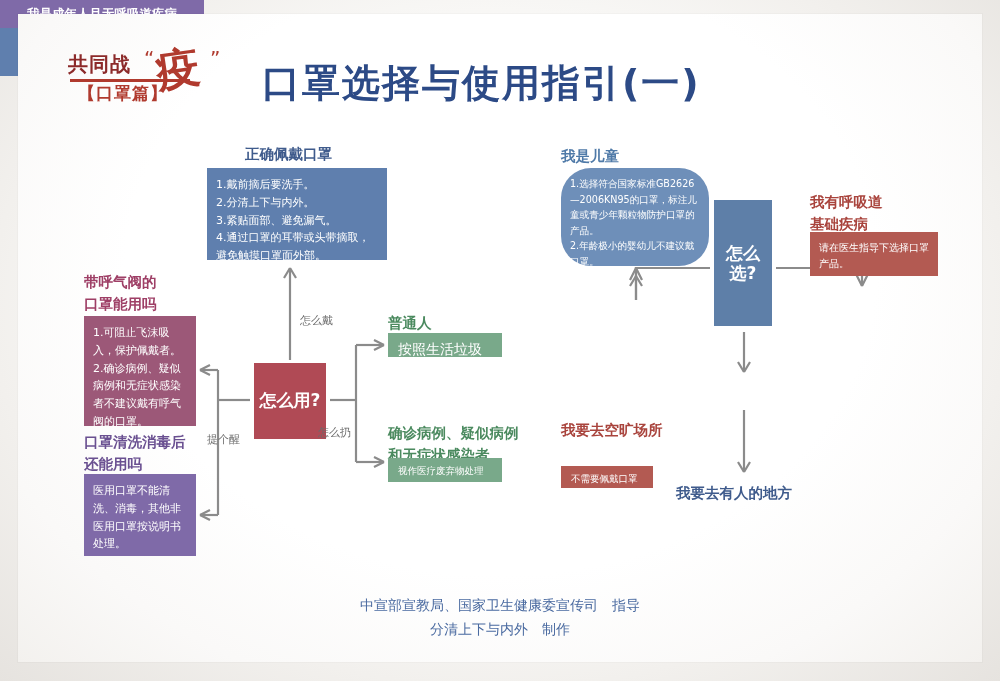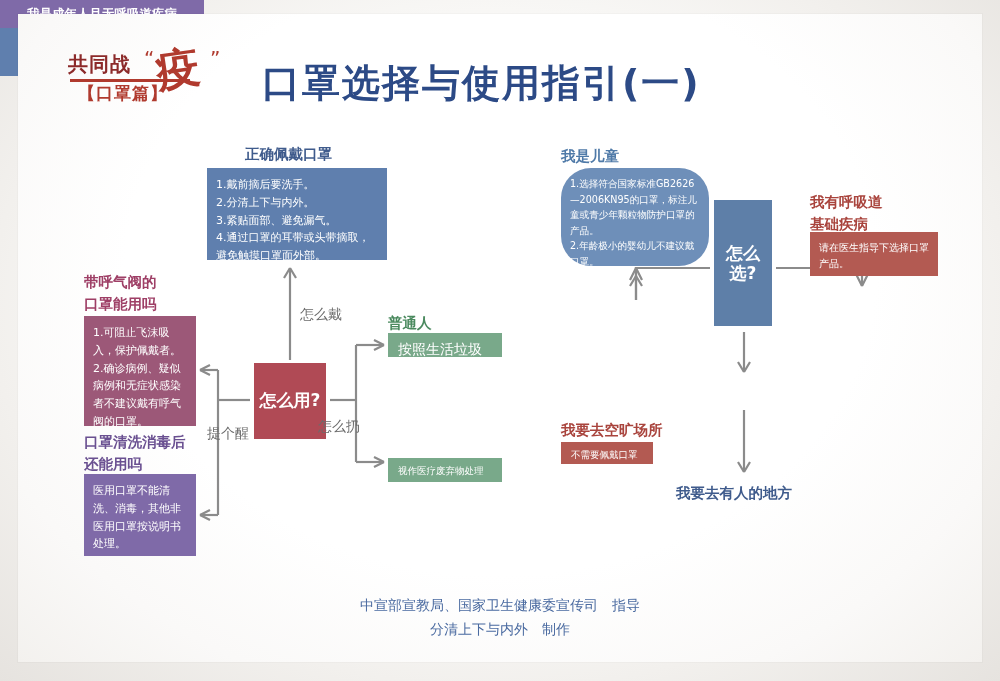--- a/index.html
+++ b/index.html
@@ -97,32 +97,32 @@
   #b-child-title{left:561px;top:146px;color:#4f7aa8;}
   #b-child{left:561px;top:168px;width:148px;height:98px;background:#6e8fb9;font-size:9.6px;border-radius:30px;}
 
   #b-resp-title{left:810px;top:192px;color:#a9443d;line-height:1.5;}
   #b-resp{left:810px;top:232px;width:128px;height:44px;background:#b35a52;font-size:10px;}
 
   #b-adult{left:644px;top:378px;width:204px;height:28px;background:#7f6aa8;
            display:flex;align-items:center;justify-content:center;font-weight:bold;font-size:12.5px;color:#fff;}
 
   #b-open-title{left:561px;top:420px;color:#a9443d;}
-  #b-open{left:561px;top:442px;width:92px;height:22px;background:#b35a52;font-size:9.5px;}
+  #b-open{left:561px;top:466px;width:92px;height:22px;background:#b35a52;font-size:9.5px;}
 
   #b-crowd-title{left:676px;top:483px;color:#3f5b8c;}
   #b-crowd{left:663px;top:505px;width:158px;height:48px;background:#5f7fae;
            display:flex;flex-direction:column;align-items:center;justify-content:center;
            font-weight:bold;font-size:12.5px;line-height:1.45;color:#fff;text-align:center;}
 
   #n-use{left:254px;top:363px;width:72px;height:76px;background:#b04a55;font-size:17px;line-height:1.25;}
   #n-choose{left:714px;top:200px;width:58px;height:126px;background:#5e7fa8;font-size:17px;line-height:1.2;}
 
   
-  .clabel{position:absolute;color:#6b6b6b;font-size:14px;line-height:1.25;font-weight:500;}
+  .clabel{position:absolute;color:#6b6b6b;font-size:11px;line-height:1.25;font-weight:500;margin-top:8px;}
   #cl-wear{left:300px;top:306px;}
   #cl-throw{left:318px;top:418px;}
   #cl-remind{left:207px;top:425px;}
 
   
   .footer{
     position:absolute;left:0;width:1000px;text-align:center;
     color:#4a6aa0;font-size:14px;line-height:1.9;
   }
   #f1{top:592px;}
@@ -201,20 +201,22 @@
   <div class="box" id="b-valve" style="white-space:pre-line">1.可阻止飞沫吸入，保护佩戴者。
 2.确诊病例、疑似病例和无症状感染者不建议戴有呼气阀的口罩。</div>
 
   <div class="hd" id="b-clean-title" style="white-space:pre-line">口罩清洗消毒后
 还能用吗</div>
   <div class="box" id="b-clean">医用口罩不能清洗、消毒，其他非医用口罩按说明书处理。</div>
 
   <div class="hd" id="b-normal-title">普通人</div>
   <div class="pillbox" id="b-normal">按照生活垃圾分类要求</div>
 
+  <div class="hd" id="b-conf-title" style="white-space:pre-line">确诊病例、疑似病例
+和无症状感染者</div>
   <div class="pillbox" id="b-conf">视作医疗废弃物处理</div>
 
   <div class="center-node" id="n-choose">怎么选?</div>
 
   <div class="hd" id="b-child-title">我是儿童</div>
   <div class="box" id="b-child" style="white-space:pre-line">1.选择符合国家标准GB2626—2006KN95的口罩，标注儿童或青少年颗粒物防护口罩的产品。
 2.年龄极小的婴幼儿不建议戴口罩。</div>
 
   <div class="hd" id="b-resp-title" style="white-space:pre-line">我有呼吸道
 基础疾病</div>

